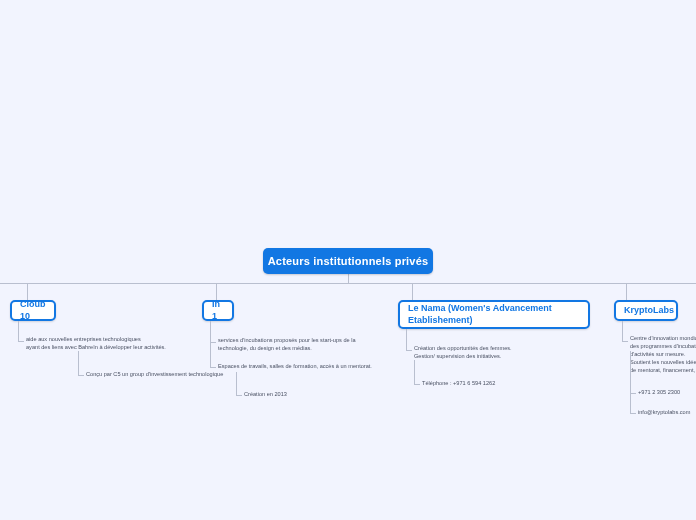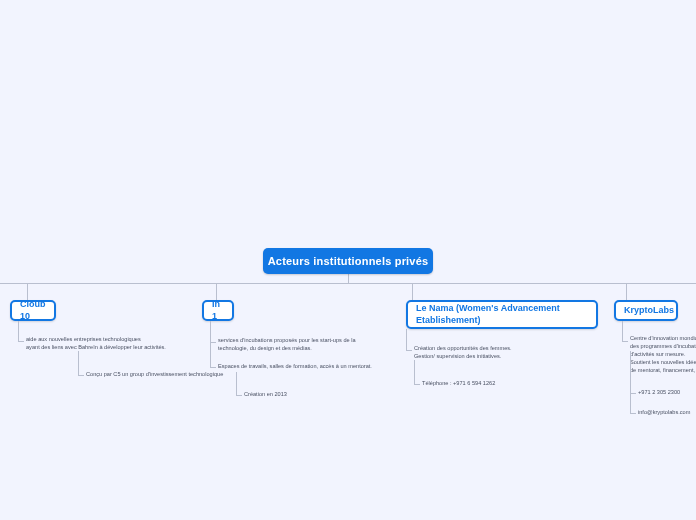--- a/index.html
+++ b/index.html
@@ -144,21 +144,21 @@
   <div class="detail lvl2" style="left:218px; top:337px; width:180px;">services d'incubations proposés pour les start-ups de la
 technologie, du design et des médias.</div>
   <div class="line v-line" style="left:210px; top:342px; height:25px;"></div>
   <div class="line h-line" style="left:210px; top:367px; width:6px;"></div>
   <div class="detail lvl2" style="left:218px; top:363px; width:190px;">Espaces de travails, salles de formation, accès à un mentorat.</div>
   <div class="line v-line" style="left:236px; top:372px; height:23px;"></div>
   <div class="line h-line" style="left:236px; top:395px; width:6px;"></div>
   <div class="detail lvl3" style="left:244px; top:391px; width:120px;">Création en 2013</div>
 
   <div class="line v-line" style="left:412px; top:284px; height:16px;"></div>
-  <div class="branch-card" style="left:398px; top:300px; width:192px; height:29px;margin-left:8px;">
+  <div class="branch-card" style="left:398px; top:300px; width:192px; height:29px;">
     <span class="branch-label">Le Nama (Women's Advancement Etablishement)</span>
   </div>
   <div class="line v-line" style="left:406px; top:329px; height:21px;"></div>
   <div class="line h-line" style="left:406px; top:350px; width:6px;"></div>
   <div class="detail lvl2" style="left:414px; top:345px; width:180px;">Création des opportunités des femmes.
 Gestion/ supervision des initiatives.</div>
   <div class="line v-line" style="left:414px; top:360px; height:24px;"></div>
   <div class="line h-line" style="left:414px; top:384px; width:6px;"></div>
   <div class="detail lvl3" style="left:422px; top:380px; width:140px;">Téléphone : +971 6 594 1262</div>
 

